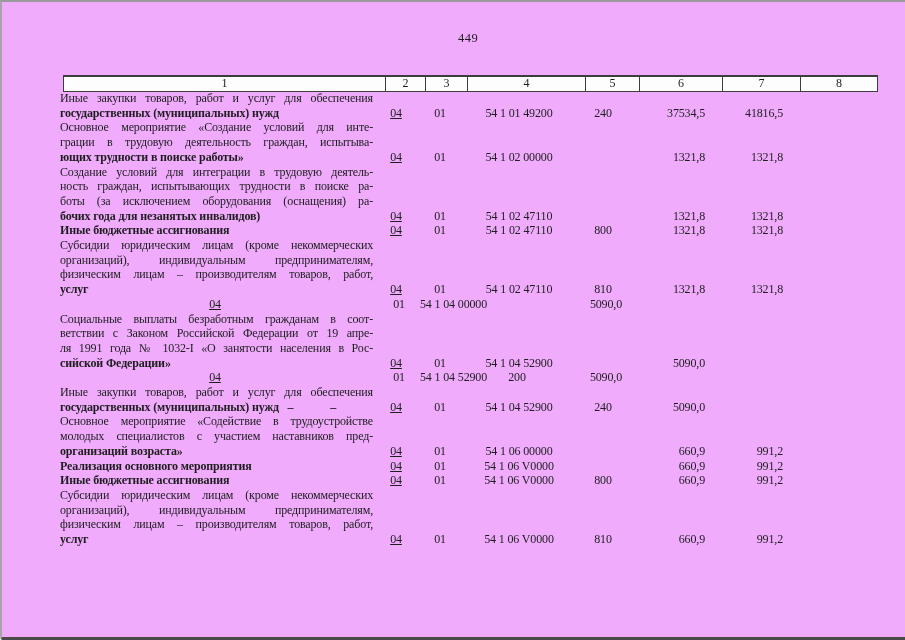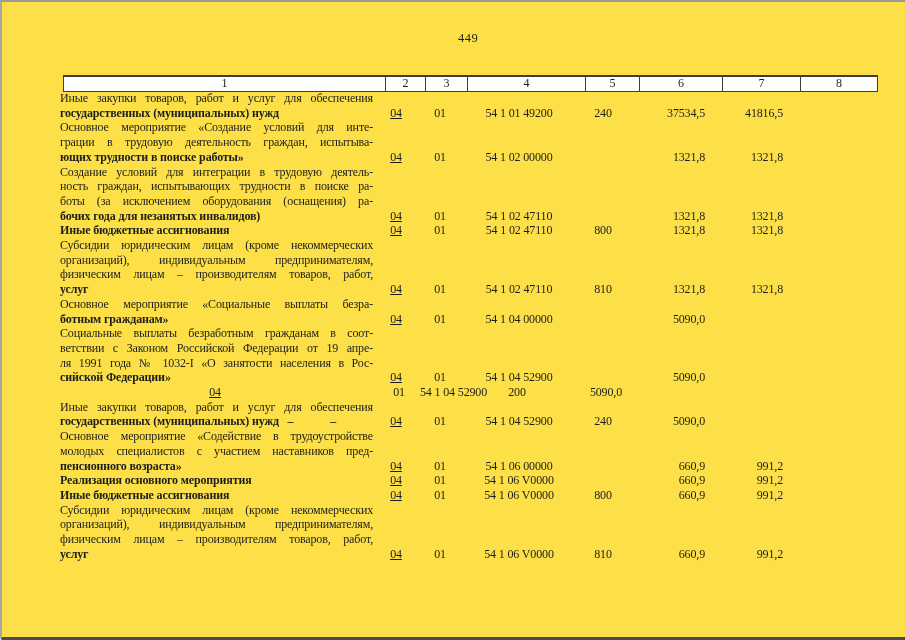--- a/index.html
+++ b/index.html
@@ -1,20 +1,20 @@
 <!DOCTYPE html>
 <html><head>
 <meta charset="utf-8">
 <style>
   html,body { margin:0; padding:0; background:#ffffff; }
   .sheet {
     position:relative;
     width:905px; height:640px;
     box-sizing:border-box;
-    background:#fde047;
+    background:#f0abfc;
     border-top:2px solid #9a9a9a;
     border-left:2px solid #a6a6a6;
     border-bottom:3px solid #4a4a4a;
     border-bottom-left-radius:3px;
     overflow:hidden;
     font-family:"Liberation Serif","DejaVu Serif",serif;
     color:#1d1d1d;
   }
   .pagenum {
     position:absolute; top:29px; left:466px;
@@ -138,24 +138,20 @@
         </div>
         <div class="cell v c2">04</div>
         <div class="cell v c3">01</div>
         <div class="cell v c4">54 1 02 47110</div>
         <div class="cell v c5">810</div>
         <div class="cell v c6">1321,8</div>
         <div class="cell v c7">1321,8</div>
         <div class="cell v c8"></div>
       </div>
       <div class="trow">
-        <div class="cell desc">
-          <div class="line">Основное мероприятие «Социальные выплаты безра-</div>
-          <div class="line last">ботным гражданам»</div>
-        </div>
         <div class="cell v c2">04</div>
         <div class="cell v c3">01</div>
         <div class="cell v c4">54 1 04 00000</div>
         <div class="cell v c5"></div>
         <div class="cell v c6">5090,0</div>
         <div class="cell v c7"></div>
         <div class="cell v c8"></div>
       </div>
       <div class="trow">
         <div class="cell desc">
@@ -191,21 +187,21 @@
         <div class="cell v c4">54 1 04 52900</div>
         <div class="cell v c5">240</div>
         <div class="cell v c6">5090,0</div>
         <div class="cell v c7"></div>
         <div class="cell v c8"></div>
       </div>
       <div class="trow">
         <div class="cell desc">
           <div class="line">Основное мероприятие «Содействие в трудоустройстве</div>
           <div class="line">молодых специалистов с участием наставников пред-</div>
-          <div class="line last">пенсионного возраста»</div>
+          <div class="line last">организаций возраста»</div>
         </div>
         <div class="cell v c2">04</div>
         <div class="cell v c3">01</div>
         <div class="cell v c4">54 1 06 00000</div>
         <div class="cell v c5"></div>
         <div class="cell v c6">660,9</div>
         <div class="cell v c7">991,2</div>
         <div class="cell v c8"></div>
       </div>
       <div class="trow">

